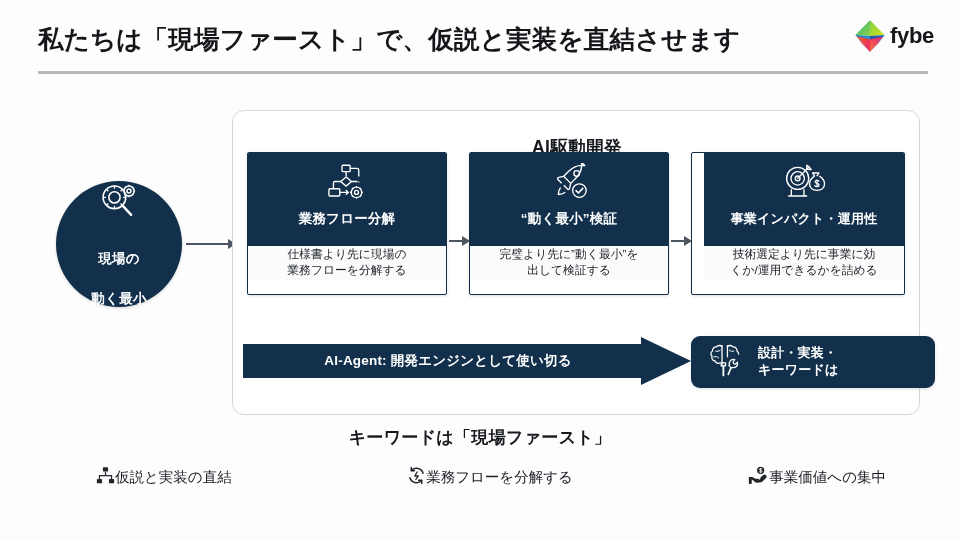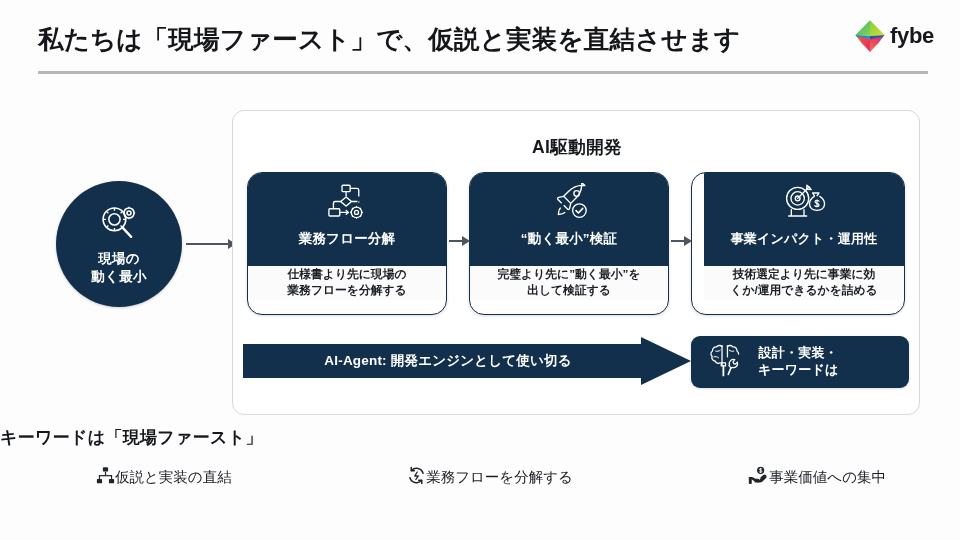--- a/index.html
+++ b/index.html
@@ -57,20 +57,21 @@
     left: 56px; top: 181px;
     width: 126px; height: 126px;
     border-radius: 50%;
     background: #12304b;
     display: flex;
     flex-direction: column;
     align-items: center;
     justify-content: center;
     color: #ffffff;
     box-shadow: 0 1px 3px rgba(0,0,0,.18);
+    gap: 22px;
   }
   #origin-node .ic { margin-bottom: 3px; }
   .origin-label {
     font-size: 13.5px;
     font-weight: 700;
     line-height: 1.28;
     text-align: center;
     letter-spacing: .3px;
   }
 
@@ -104,23 +105,23 @@
     text-align: center;
     font-size: 17.5px;
     font-weight: 700;
     color: #15181d;
     letter-spacing: .4px;
   }
 
   
   .step-card {
     position: absolute;
-    top: 172px;
+    top: 152px;
     width: 200px; height: 143px;
-    border-radius: 15px;
+    border-radius: 2px;
     background: #ffffff;
     border: 1.4px solid #12304b;
     overflow: hidden;
     box-shadow: 0 1px 3px rgba(0,0,0,.14);
   }
   #step-1 { left: 247px; }
   #step-2 { left: 469px; }
   #step-3 { left: 691px; width: 214px; padding-left: 12px; }
   .step-head {
     background: #12304b;
@@ -146,21 +147,20 @@
     background: #fbfbfc;
     color: #1c2026;
     font-size: 11.8px;
     line-height: 1.32;
     text-align: center;
     display: flex;
     flex-direction: column;
     align-items: center;
     justify-content: center;
     padding: 0 5px;
-    font-weight: bold;
   }
   .step-body div { white-space: nowrap; }
 
   
   #agent-banner {
     position: absolute;
     left: 243px; top: 337px;
     width: 540px; height: 48px;
   }
   #agent-banner .arrow-body {
@@ -185,45 +185,44 @@
     letter-spacing: .2px;
     white-space: nowrap;
     position: relative;
     left: 6px;
   }
 
   
   #simul-box {
     position: absolute;
     left: 691px; top: 336px;
-    width: 218px; height: 52px;
+    width: 244px; height: 52px;
     border-radius: 9px;
     background: #12304b;
     display: flex;
     align-items: center;
     gap: 11px;
     padding-left: 16px;
     box-shadow: 0 1px 3px rgba(0,0,0,.14);
-    text-align: center;
   }
   #simul-text {
     color: #ffffff;
     font-size: 13px;
     font-weight: 700;
     line-height: 1.3;
     letter-spacing: .2px;
   }
   #simul-text div { white-space: nowrap; }
 
   
   #keyword {
     position: absolute;
     left: 0; top: 426px;
     width: 960px;
-    text-align: left;
+    text-align: center;
     font-size: 17px;
     font-weight: 700;
     color: #15181d;
     letter-spacing: .3px;
   }
   #footer-items {
     position: absolute;
     left: 96px; top: 466px;
     width: 790px;
     display: flex;

